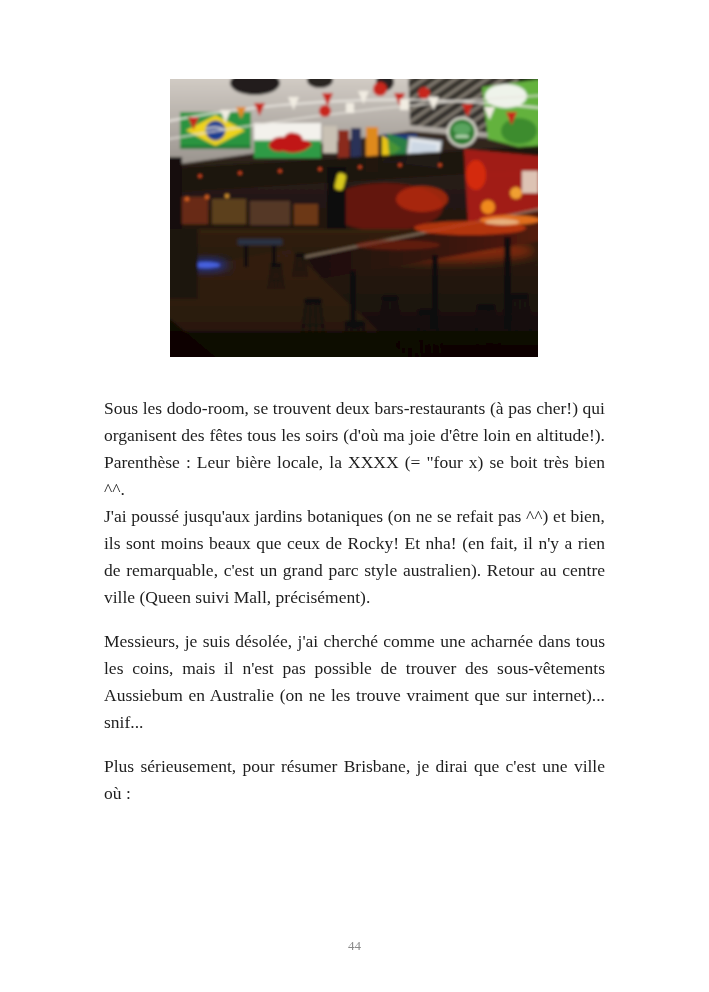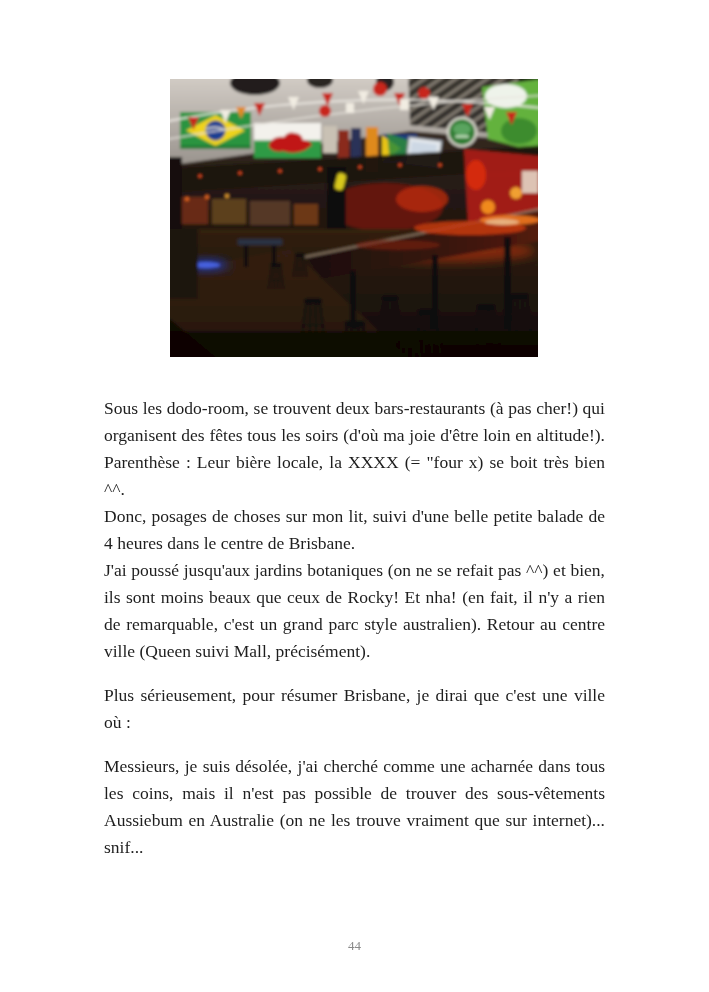--- a/index.html
+++ b/index.html
@@ -264,21 +264,20 @@
         </g>
 
         <rect x="-12" y="252" width="392" height="40" fill="#080504" opacity="0.75"></rect>
         <polygon points="-12,290 -12,230 60,290" fill="#060403" opacity="0.8"></polygon>
       </g>
     </svg>
   </div>
 
   <div class="text-block">
     <p>Sous les dodo-room, se trouvent deux bars-restaurants (à pas cher!) qui organisent des fêtes tous les soirs (d'où ma joie d'être loin en altitude!). Parenthèse : Leur bière locale, la XXXX (= "four x) se boit très bien ^^.</p>
-    <p>Donc, posages de choses sur mon lit, suivi d'une belle petite balade de 4 heures dans le centre de Brisbane.</p>
     <p>J'ai poussé jusqu'aux jardins botaniques (on ne se refait pas ^^) et bien, ils sont moins beaux que ceux de Rocky! Et nha! (en fait, il n'y a rien de remarquable, c'est un grand parc style australien). Retour au centre ville (Queen suivi Mall, précisément).</p>
+    <p class="spaced">Messieurs, je suis désolée, j'ai cherché comme une acharnée dans tous les coins, mais il n'est pas possible de trouver des sous-vêtements Aussiebum en Australie (on ne les trouve vraiment que sur internet)... snif...</p>
     <p class="spaced">Plus sérieusement, pour résumer Brisbane, je dirai que c'est une ville où :</p>
-    <p class="spaced">Messieurs, je suis désolée, j'ai cherché comme une acharnée dans tous les coins, mais il n'est pas possible de trouver des sous-vêtements Aussiebum en Australie (on ne les trouve vraiment que sur internet)... snif...</p>
   </div>
 
   <div class="page-number">44</div>
 
 </div>
 
 </body></html>

